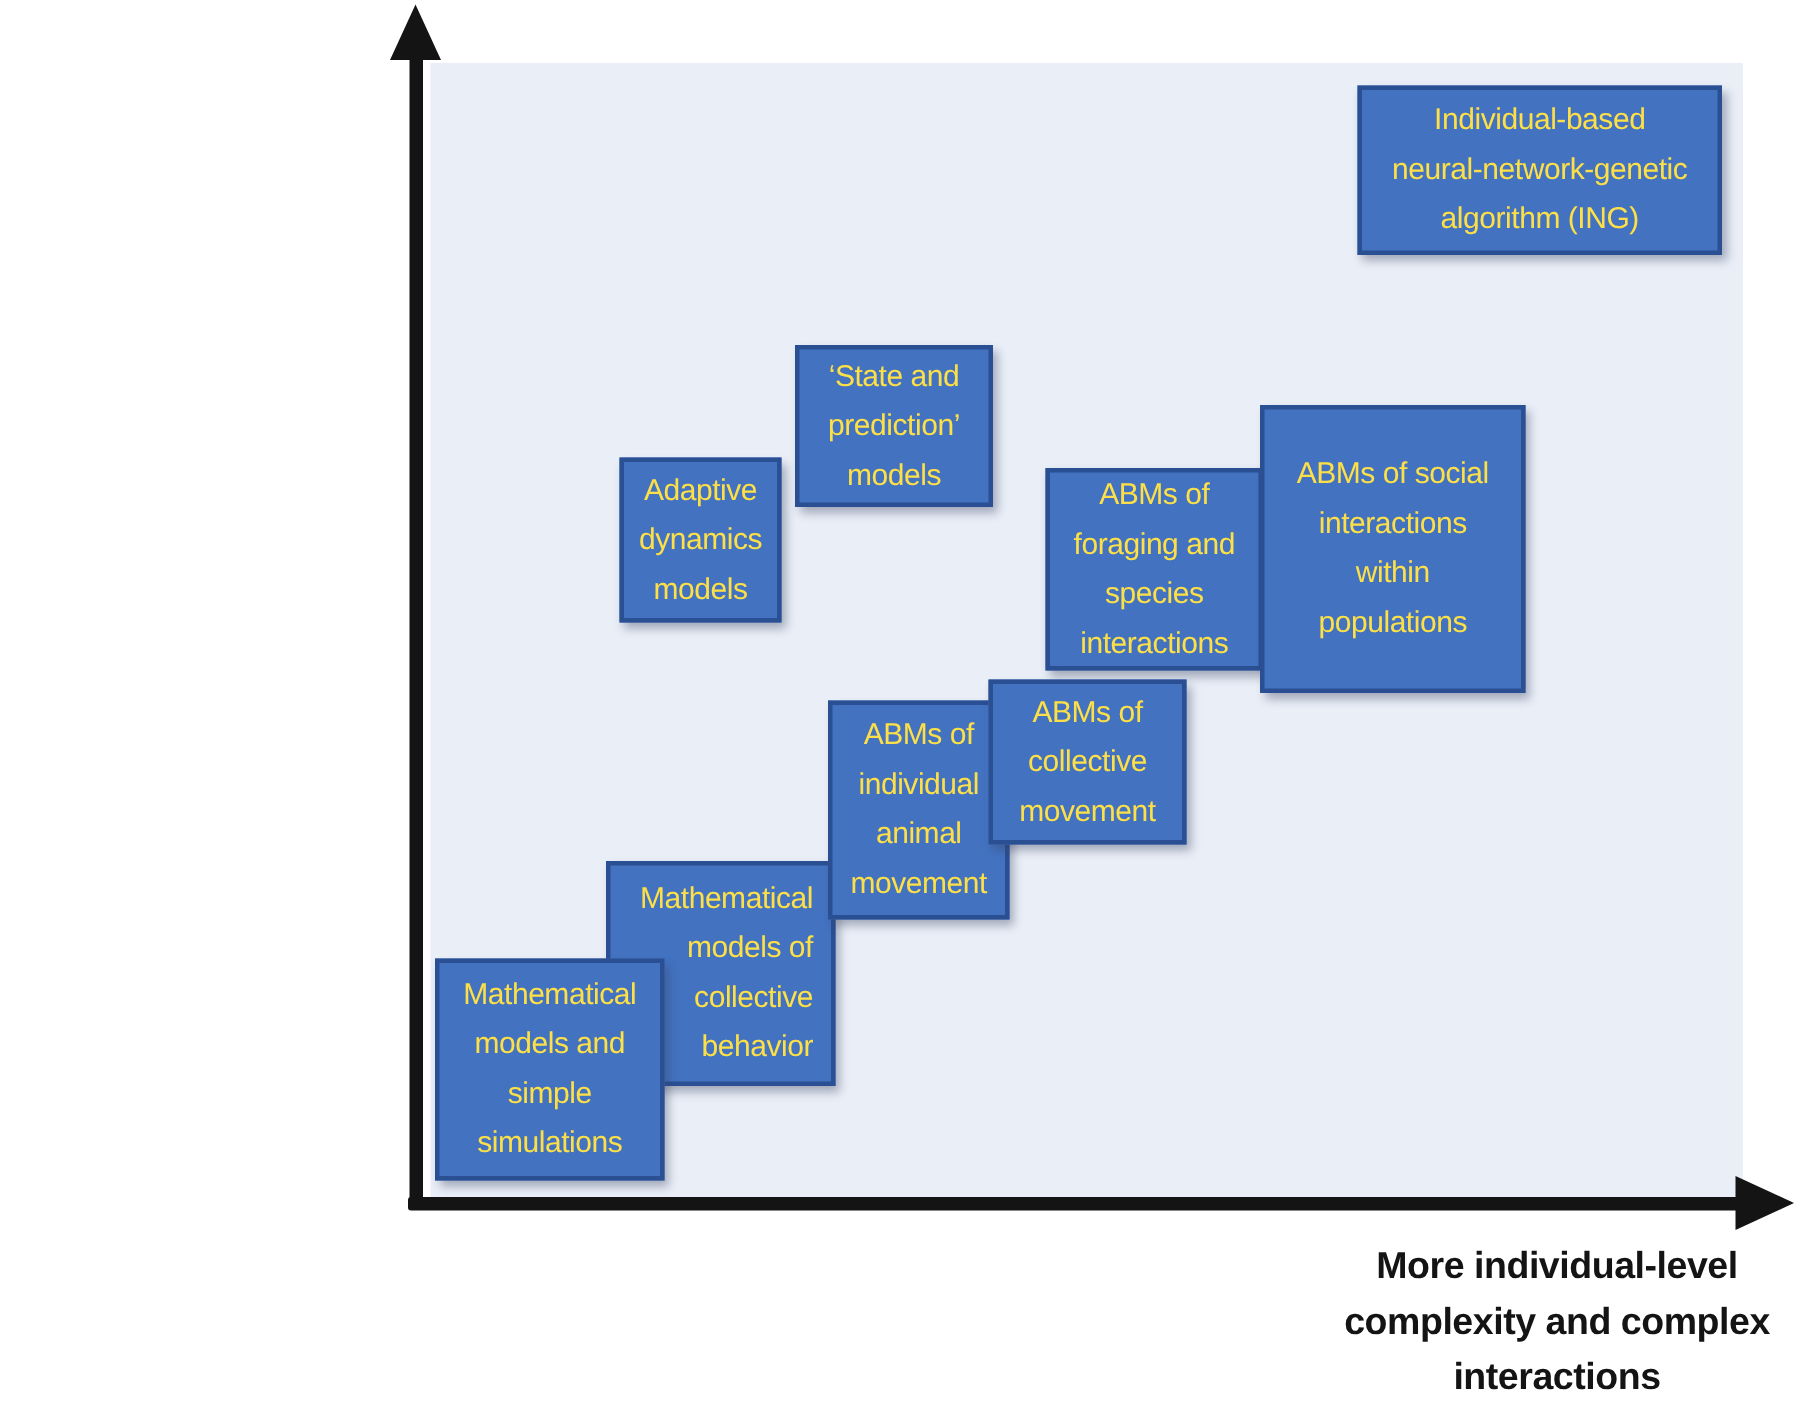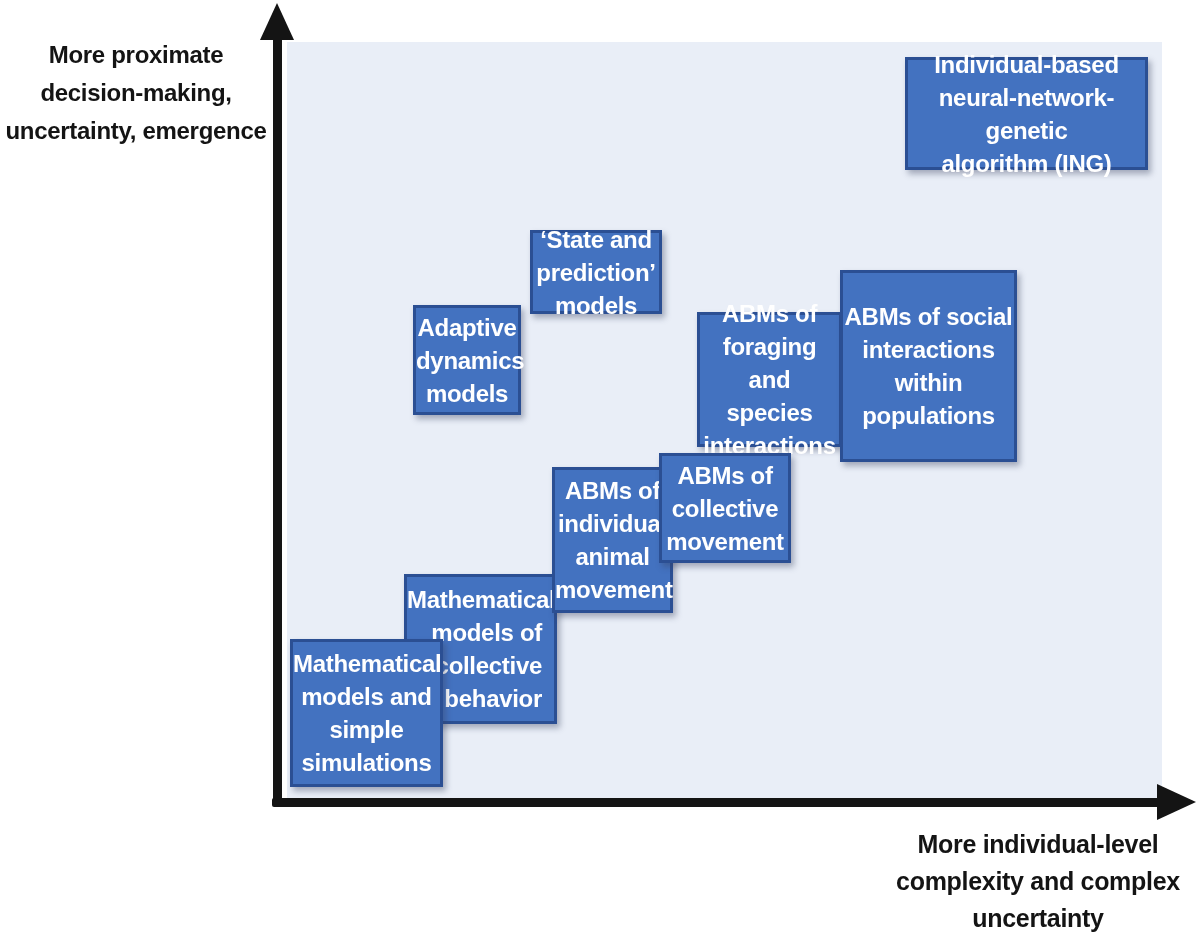--- a/index.html
+++ b/index.html
@@ -81,57 +81,53 @@
     background: #4372c0;
     border: 3px solid #2b4f93;
     box-shadow: 3px 4px 6px rgba(55, 65, 95, 0.40);
     display: flex;
     align-items: center;
     justify-content: center;
   }
   .box-label {
     display: block;
     width: 100%;
-    color: #ffffff;
-    font-size: 24px;
+    color: #fde047;
+    font-size: 20px;
     line-height: 33px;
     text-align: center;
     white-space: pre-line;
     letter-spacing: -0.3px;
-    font-weight: bold;
   }
   #box-math-simple          { left: 290px; top: 639px; width: 153px; height: 148px; z-index: 3; }
   #box-math-collective      { left: 404px; top: 574px; width: 153px; height: 150px; z-index: 1; }
   #box-math-collective .box-label { text-align: right; padding-right: 12px; box-sizing: border-box; }
   #box-abm-individual       { left: 552px; top: 467px; width: 121px; height: 146px; z-index: 2; }
   #box-abm-collective-move  { left: 659px; top: 453px; width: 132px; height: 110px; z-index: 3; }
   #box-adaptive             { left: 413px; top: 305px; width: 108px; height: 110px; z-index: 1; }
-  #box-state-prediction     { left: 530px; top: 230px; width: 132px; height: 84px; z-index: 2; }
+  #box-state-prediction     { left: 530px; top: 230px; width: 132px; height: 108px; z-index: 2; }
   #box-abm-foraging         { left: 697px; top: 312px; width: 145px; height: 135px; z-index: 1; }
   #box-abm-social           { left: 840px; top: 270px; width: 177px; height: 192px; z-index: 2; }
   #box-ing                  { left: 905px; top: 57px;  width: 243px; height: 113px; z-index: 1; }
 </style>
 </head>
 <body>
 
 <div class="canvas">
 
   <div class="plot-area"></div>
 
   <div class="y-line"></div>
   <div class="y-head"></div>
   <div class="x-line"></div>
   <div class="x-head"></div>
 
-  <div class="axis-label y-label">More proximate
-decision-making,
-uncertainty, emergence</div>
   <div class="axis-label x-label">More individual-level
 complexity and complex
-uncertainty</div>
+interactions</div>
 
   <div class="model-box" id="box-math-simple">
     <span class="box-label">Mathematical
 models and
 simple
 simulations</span>
   </div>
 
   <div class="model-box" id="box-math-collective">
     <span class="box-label">Mathematical

